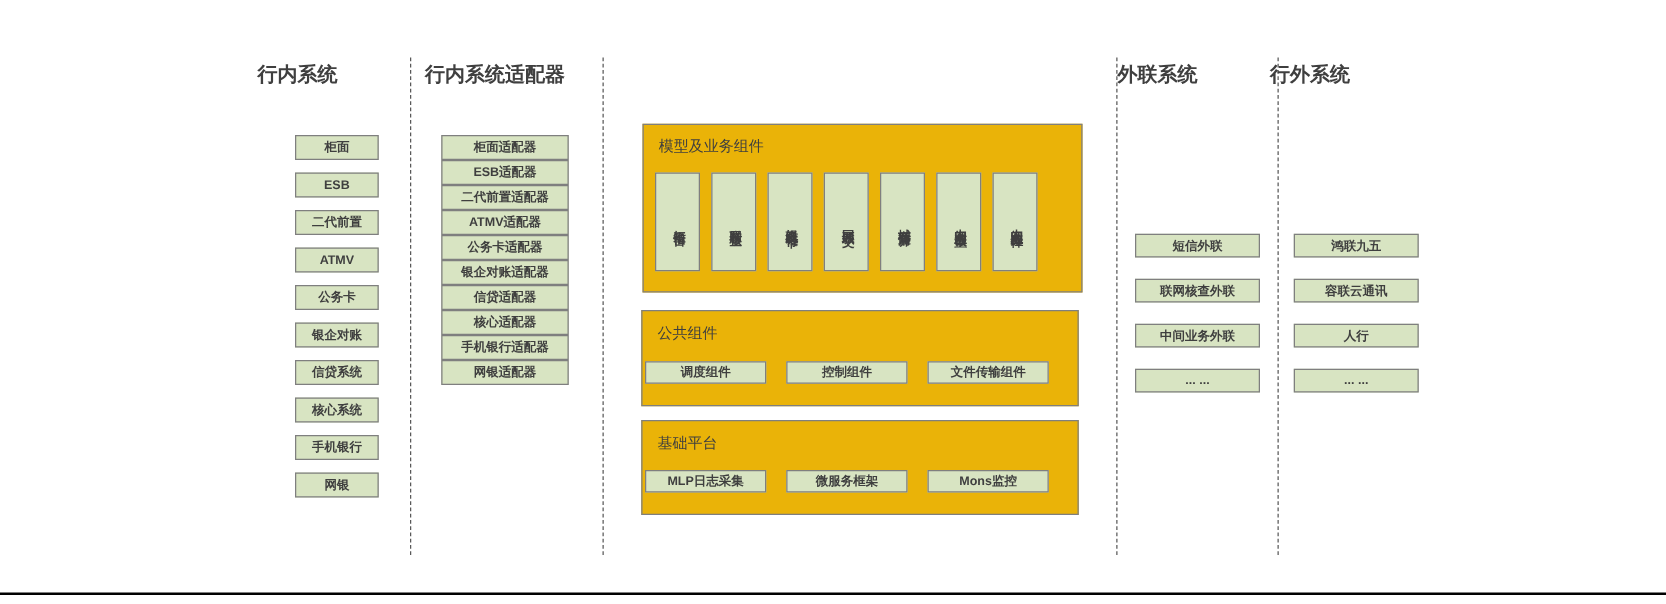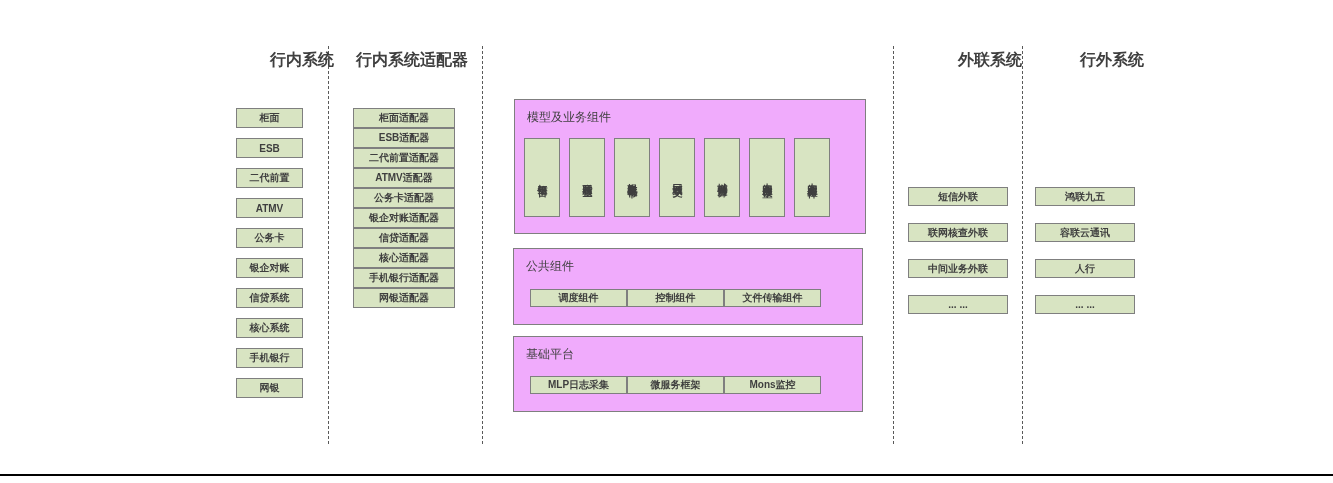--- a/index.html
+++ b/index.html
@@ -15,21 +15,21 @@
     position: absolute;
     top: 46px;
     height: 398px;
     width: 0;
     border-left: 1px dashed #595959;
   }
   .col-title {
     position: absolute;
     top: 50px;
     width: 128px;
-    text-align: right;
+    text-align: left;
     font-size: 16px;
     font-weight: bold;
     color: #3f3f3f;
     white-space: nowrap;
   }
   .vlist {
     position: absolute;
     display: flex;
     flex-direction: column;
   }
@@ -41,21 +41,21 @@
     font-size: 10px;
     font-weight: bold;
     display: flex;
     align-items: center;
     justify-content: center;
     white-space: nowrap;
   }
   .bluebox {
     position: absolute;
     box-sizing: border-box;
-    background: #f0abfc;
+    background: #eab308;
     border: 1px solid #7f7f7f;
   }
   .blabel {
     position: absolute;
     left: 12px;
     top: 9px;
     font-size: 12px;
     color: #3f3f3f;
     white-space: nowrap;
   }
@@ -79,23 +79,23 @@
   .vbox span {
     writing-mode: vertical-rl;
     font-size: 10px;
     font-weight: bold;
     color: #3f3f3f;
     letter-spacing: 1px;
     line-height: 1;
   }
   .hrow {
     position: absolute;
-    left: 16px;
-    display: flex;
-    gap: 0;
+    left: 2px;
+    display: flex;
+    gap: 16px;
     align-items: center;
   }
   .hrow .gbox { width: 97px; height: 18px; }
   .bottom-line {
     position: absolute;
     left: 0;
     top: 474px;
     width: 1333px;
     height: 2px;
     background: #000000;

